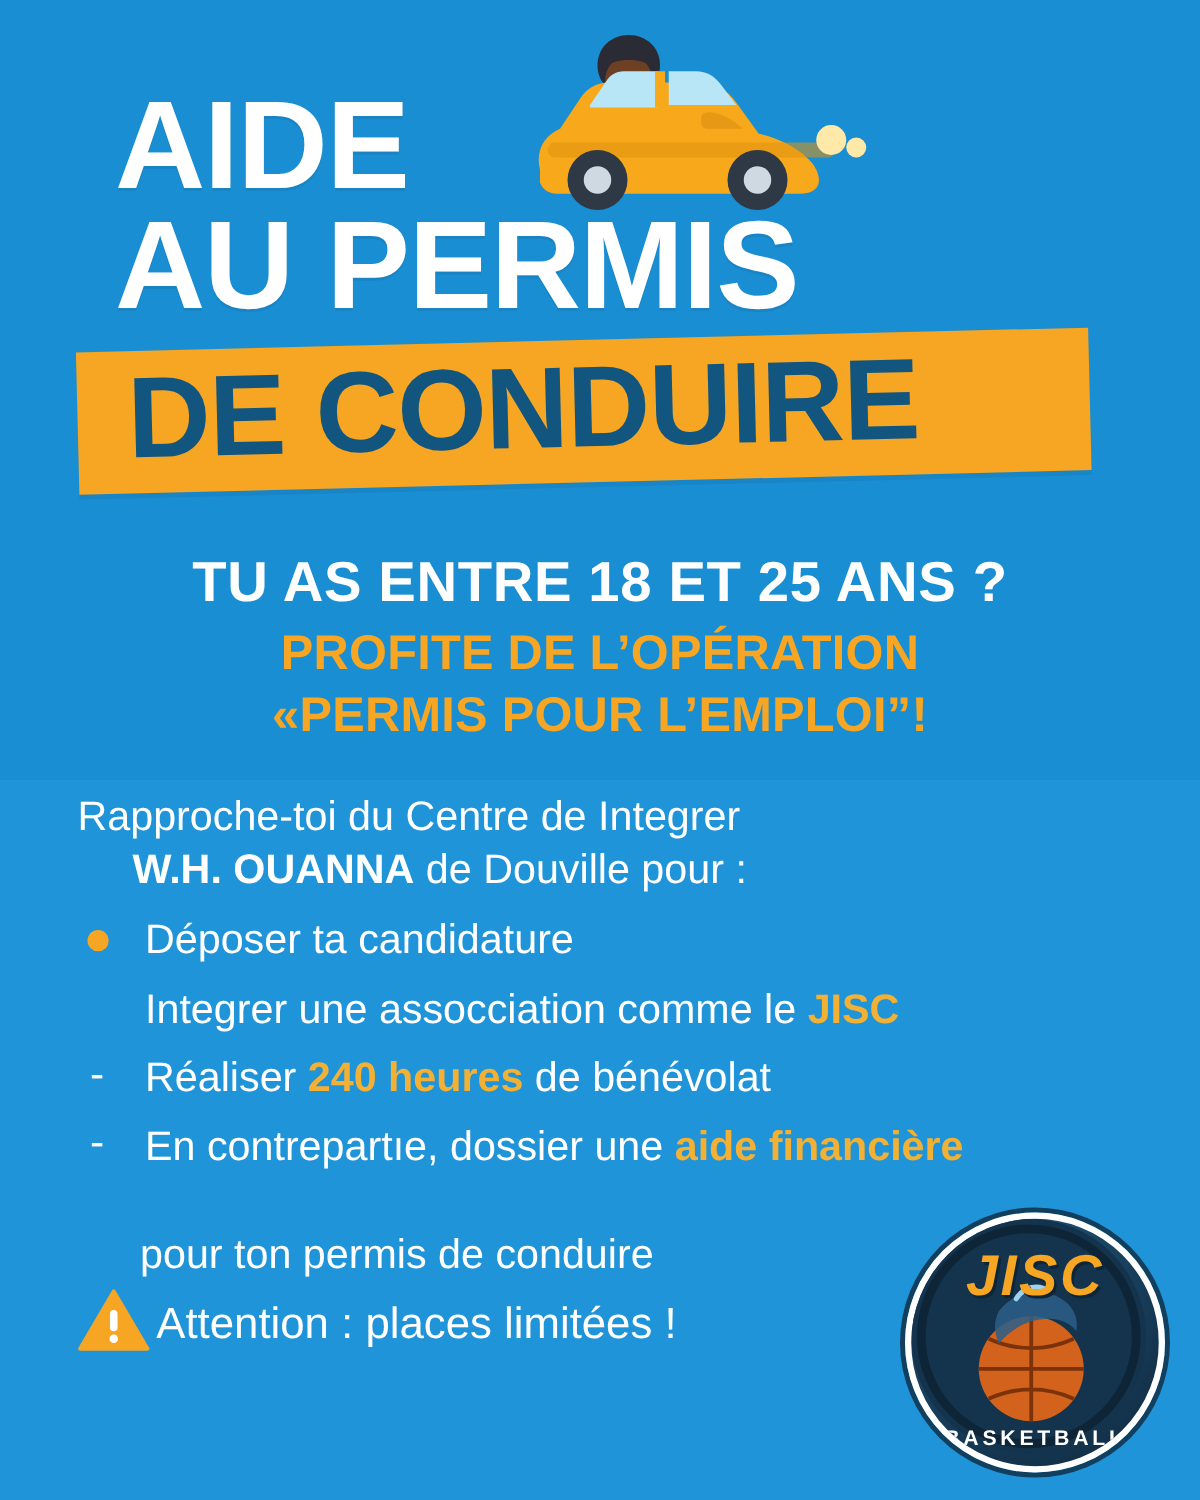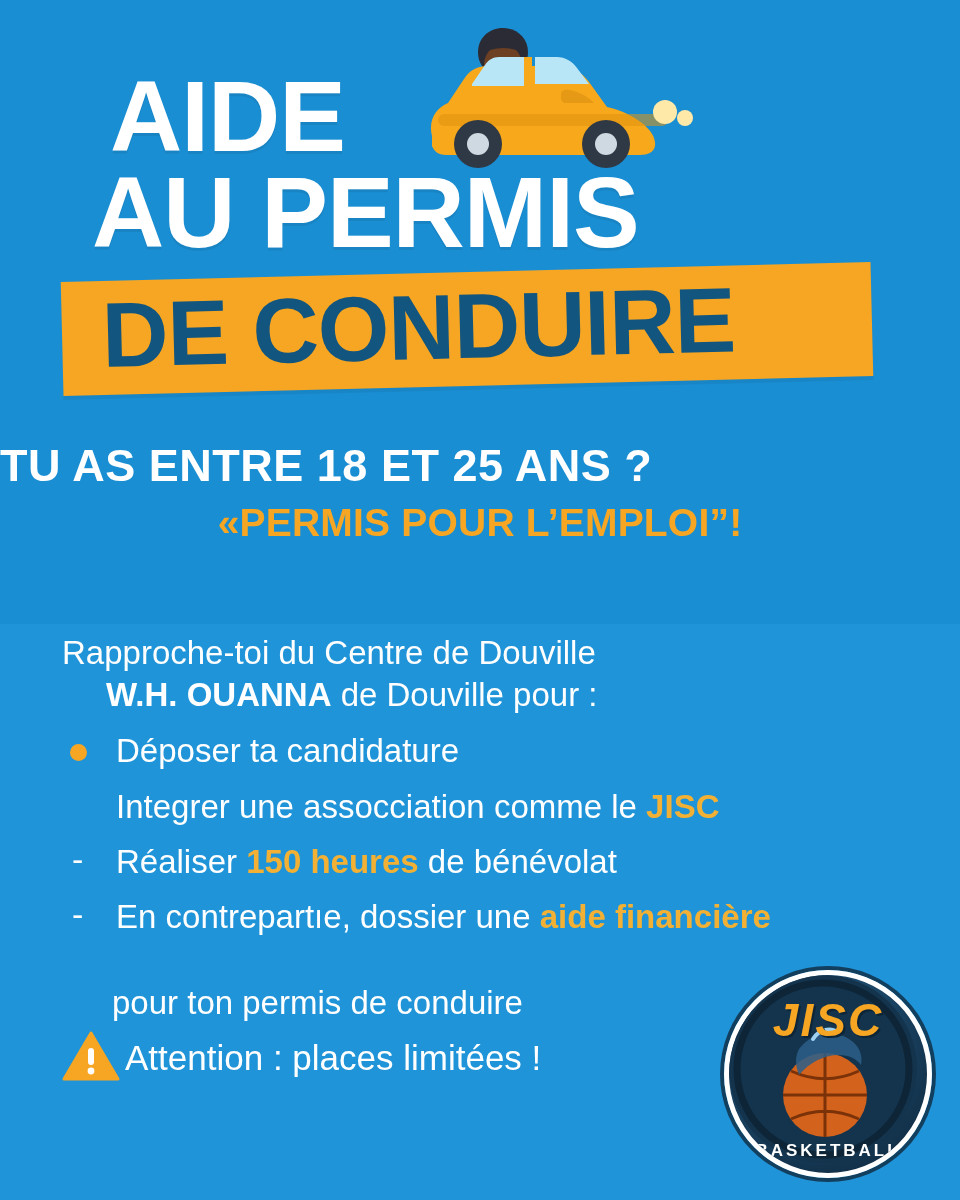--- a/index.html
+++ b/index.html
@@ -41,21 +41,21 @@
   }
   .line1, .line2 {
     color: #ffffff;
     font-weight: bold;
     font-size: 96px;
     letter-spacing: -1px;
     line-height: 0.92;
     padding-left: 92px;
     text-shadow: 0 3px 0 rgba(0,0,0,0.07);
   }
-  .line1 { font-size: 100px; margin-left: 18px; }
+  .line1 { font-size: 100px; }
   .line2 { font-size: 100px; margin-top: 4px; }
 
   .band {
     margin-top: 14px;
     margin-left: 62px;
     width: 810px;
     background: #f6a623;
     transform: rotate(-1.4deg);
     padding: 8px 0 14px 0;
     box-shadow: 0 4px 0 rgba(0,0,0,0.06);
@@ -67,20 +67,21 @@
     line-height: 1;
     padding-left: 40px;
     letter-spacing: -1px;
   }
 
   
   .sub1 {
     position: absolute;
     top: 440px;
     width: 960px;
+    text-align: center;
     color: #ffffff;
     font-weight: bold;
     font-size: 45px;
     letter-spacing: 0.5px;
   }
   .sub2 {
     position: absolute;
     top: 498px;
     width: 960px;
     text-align: center;
@@ -234,40 +235,41 @@
   <div class="title-block">
     <div class="line1">AIDE</div>
     <div class="line2">AU PERMIS</div>
     <div class="band">
       <div class="band-text">DE CONDUIRE</div>
     </div>
   </div>
 
   <div class="sub1">TU AS ENTRE 18 ET 25 ANS ?</div>
   <div class="sub2">
+    <div>PROFITE DE L’OPÉRATION</div>
     <div>«PERMIS POUR L’EMPLOI”!</div>
   </div>
 
   <div class="body-block">
     <div class="intro">
-      <div>Rapproche-toi du Centre de Douville</div>
+      <div>Rapproche-toi du Centre de Integrer</div>
       <div>
         <span class="strong">W.H. OUANNA</span><span> de Douville pour :</span>
       </div>
     </div>
 
     <ul class="items">
       <li class="dot-bullet">
         <span>Déposer ta candidature</span>
       </li>
       <li class="nobullet">
         <span>Integrer une assocciation comme le </span><span class="hl-j">JISC</span>
       </li>
       <li class="dash-bullet">
-        <span>Réaliser </span><span class="hl">150 heures</span><span> de bénévolat</span>
+        <span>Réaliser </span><span class="hl">240 heures</span><span> de bénévolat</span>
       </li>
       <li class="dash-bullet">
         <span>En contrepartıe, dossier une </span><span class="hl">aide financière</span>
         <div style="margin-left:-4px;margin-top:44px;">pour ton permis de conduire</div>
       </li>
     </ul>
   </div>
 
   <div class="warn-row">
     <span>

